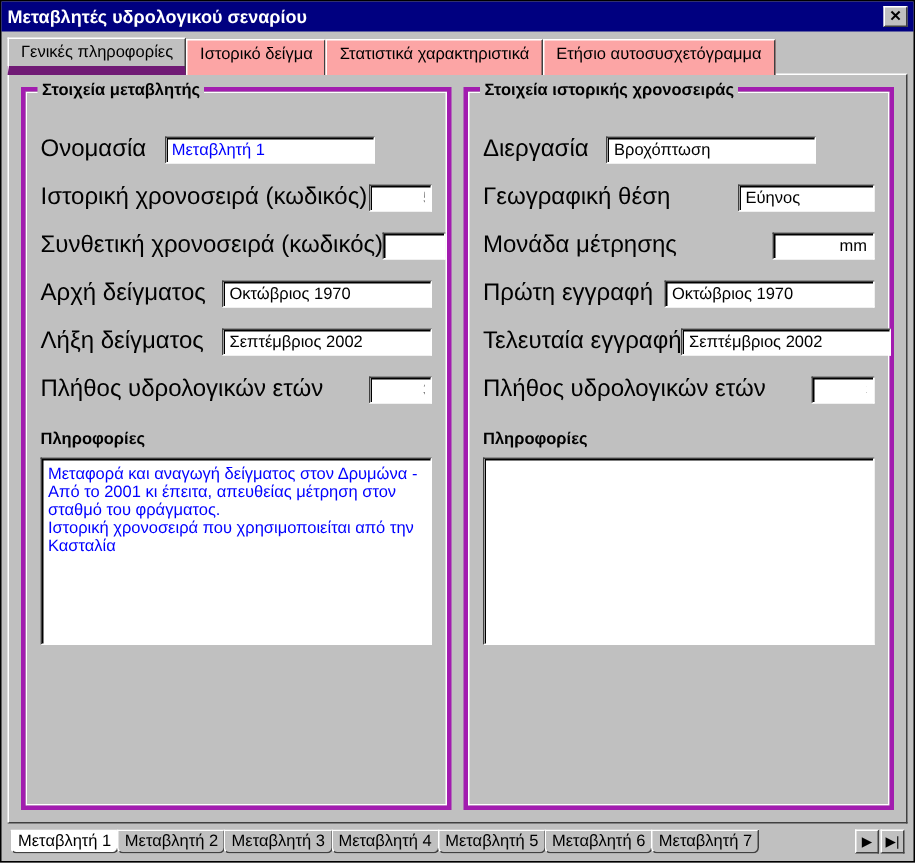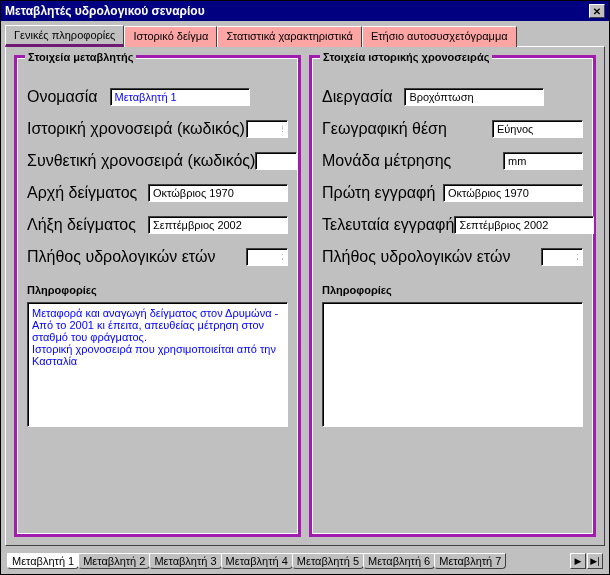--- a/index.html
+++ b/index.html
@@ -56,21 +56,21 @@
     margin-right: 0px;
     position: relative;
     top: 1px;
     cursor: default;
     font-size: 11px;
   }
   .tab.active {
     background: #c0c0c0;
     top: 0px;
     z-index: 2;
-    border-bottom: 3px solid #701a75;
+    border-bottom: 6px solid #701a75;
     margin-bottom: -1px;
   }
   .tabpanel {
     margin: 0 4px 0 4px;
     border: 1px solid #808080;
     border-top-color: #fff;
     border-left-color: #fff;
     border-right-color: #404040;
     border-bottom-color: #404040;
     height: 500px;
@@ -113,21 +113,21 @@
     border-right-color: #fff;
     border-bottom-color: #fff;
     box-shadow: inset 1px 1px 0 #000;
     padding: 2px 4px;
     font-size: 11px;
     height: 18px;
     font-family: inherit;
   }
   .input.blue { color: #0000ff; }
   .input.w40 { width: 42px; padding-left: 35px; }
-  .input.w60 { width: 80px; }
+  .input.w60 { width: 68px; text-align: right; }
   .input.w100 { width: 91px; }
   .input.w130 { width: 140px; }
   .section-label {
     font-weight: bold;
     font-size: 11px;
     margin-top: 18px;
     margin-bottom: 6px;
   }
   .textarea {
     background: #fff;

